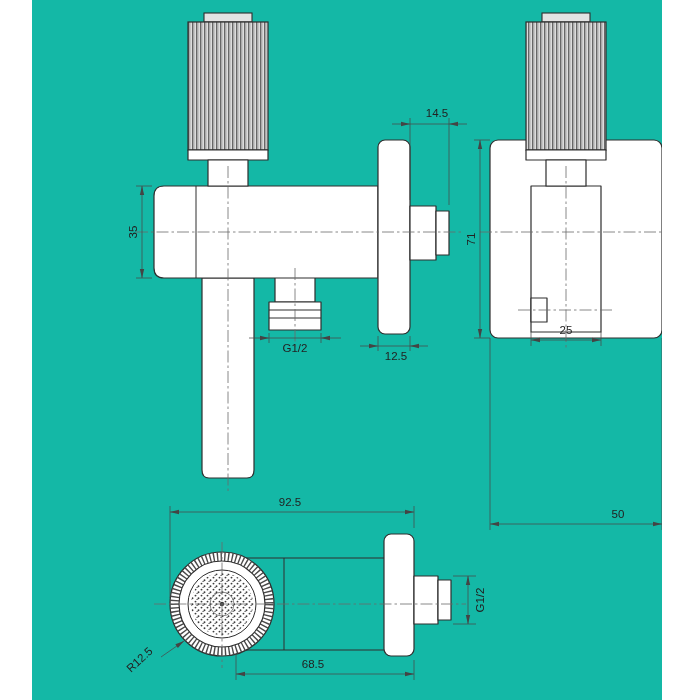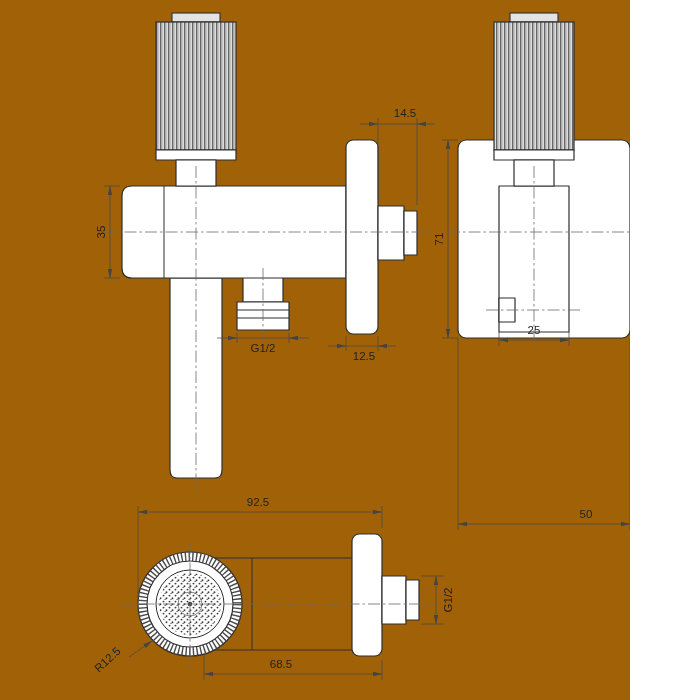--- a/index.html
+++ b/index.html
@@ -1,17 +1,17 @@
 <!DOCTYPE html>
 <html><head>
 <meta charset="utf-8">
 <style>
   html,body{margin:0;padding:0;background:#ffffff;}
-  .canvas{position:relative;width:630px;height:700px;background:#a16207;overflow:hidden;
-          font-family:"Liberation Sans",sans-serif;}
+  .canvas{position:relative;width:630px;height:700px;background:#14b8a6;overflow:hidden;
+          font-family:"Liberation Sans",sans-serif;margin-left:32px;}
   .ol{fill:#ffffff;stroke:#2e2e2e;stroke-width:1.2;stroke-linejoin:round;}
   .kn{stroke:#2e2e2e;stroke-width:1.2;}
   .cap{fill:#e3e3e3;stroke:#2e2e2e;stroke-width:1.1;}
   .nf{fill:none;stroke:#2e2e2e;stroke-width:1;}
   .cl{fill:none;stroke:#6a6a6a;stroke-width:0.8;stroke-dasharray:12 3 2.5 3;}
   .ext{fill:none;stroke:#4a4a4a;stroke-width:0.75;}
   .dln{fill:none;stroke:#4a4a4a;stroke-width:0.75;}
   .dtext{font-size:11.5px;fill:#222222;}
 </style>
 </head>

